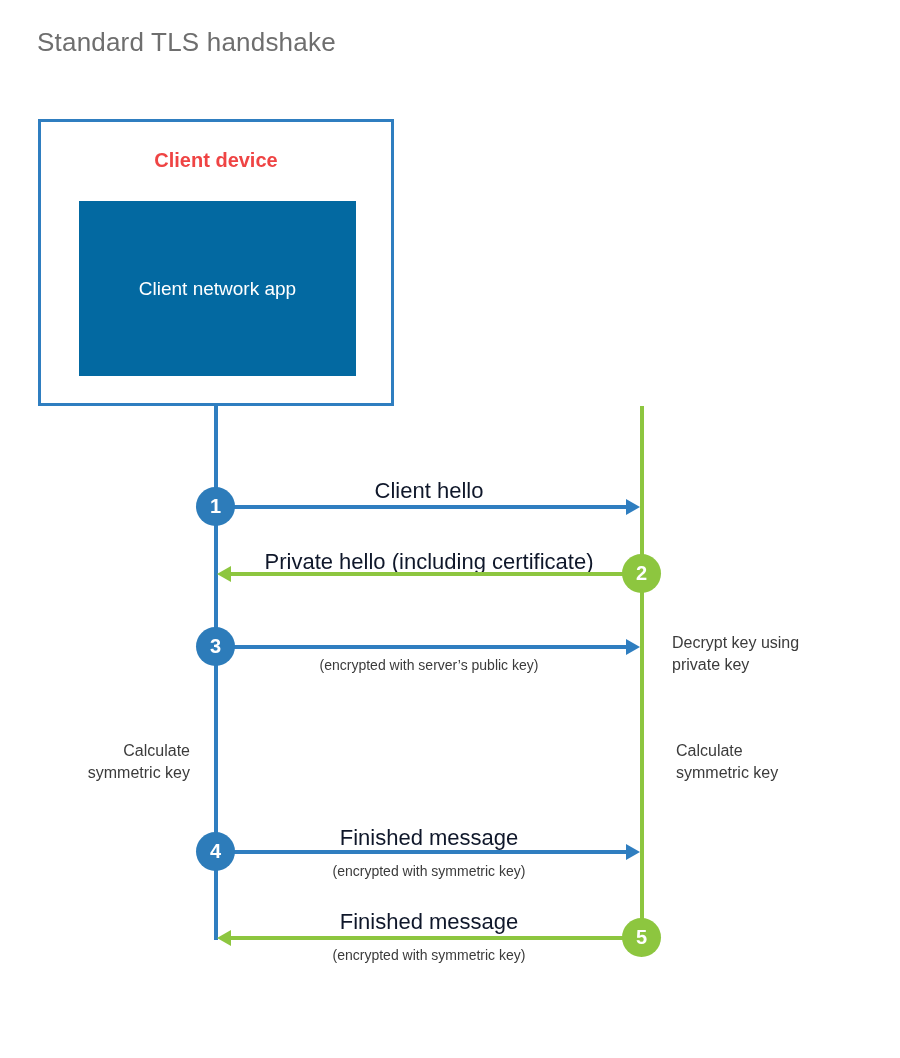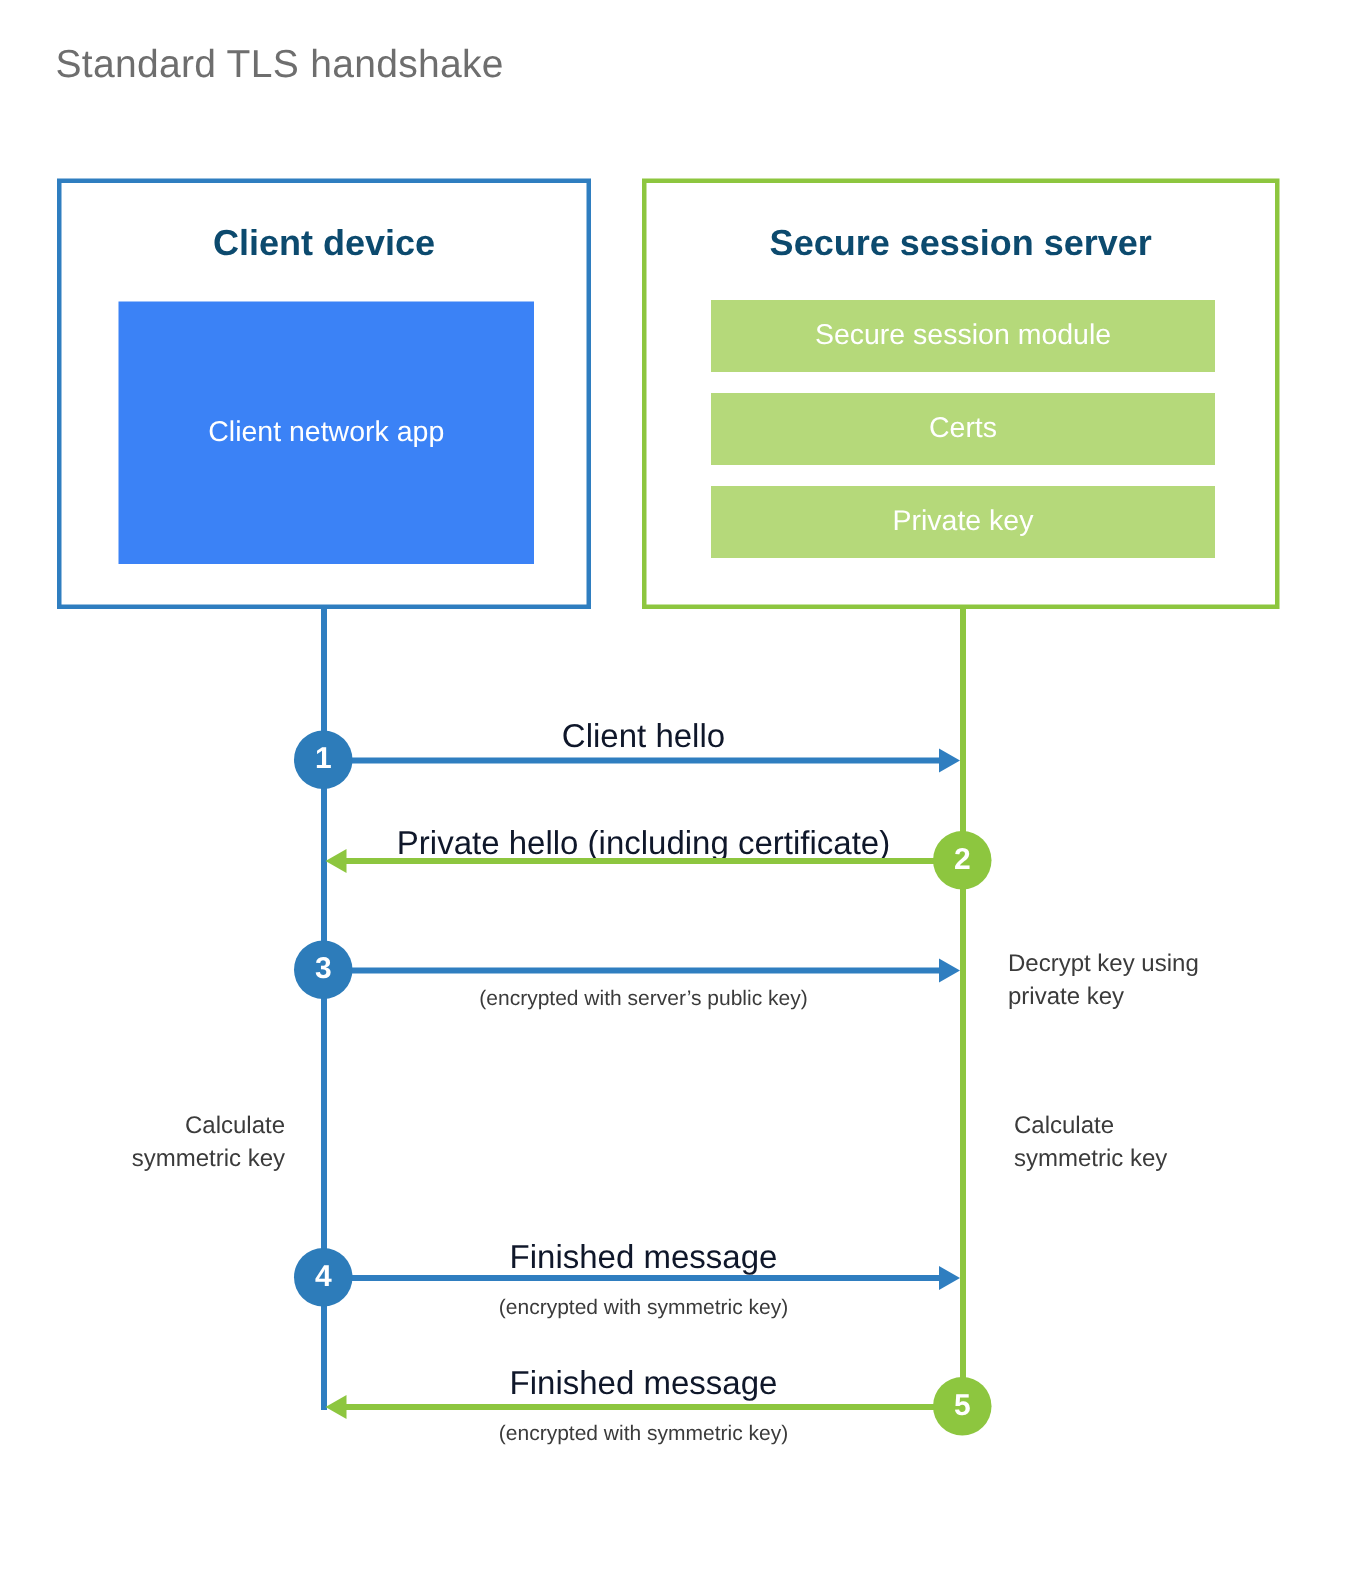--- a/index.html
+++ b/index.html
@@ -53,33 +53,33 @@
     width: 425px;
     height: 287px;
     border: 3px solid #8dc63f;
   }
   .entity-title {
     position: absolute;
     left: 0;
     right: 0;
     top: 27px;
     text-align: center;
-    font-size: 24px;
+    font-size: 20px;
     font-weight: bold;
-    color: #0c4a6e;
+    color: #ef4444;
   }
 
   
   .client-app-block {
     position: absolute;
     left: 38px;
     top: 79px;
     width: 277px;
     height: 175px;
-    background: #3b82f6;
+    background: #0369a1;
     display: flex;
     align-items: center;
     justify-content: center;
     text-align: center;
     color: #ffffff;
     font-size: 19px;
     line-height: 1.35;
     padding: 14px 12px;
     box-sizing: border-box;
   }
@@ -194,28 +194,20 @@
 
 <div id="stage">
 
   <div class="diagram-title">Standard TLS handshake</div>
 
   <div class="entity-box client">
     <div class="entity-title">Client device</div>
     <div class="client-app-block">Client network app</div>
   </div>
 
-  <div class="entity-box server">
-    <div class="entity-title">Secure session server</div>
-    <div class="server-bars">
-      <div class="server-bar">Secure session module</div>
-      <div class="server-bar">Certs</div>
-      <div class="server-bar">Private key</div>
-    </div>
-  </div>
 
   <div class="lifeline client-line"></div>
   <div class="lifeline server-line"></div>
 
   <div class="msg-label" style="left:216px; top:478px; width:426px;">Client hello</div>
   <div class="msg-arrow blue" style="left:218px; top:505px; width:409px;">
     <span class="arrow-head right"></span>
   </div>
   <div class="step-circle blue" style="left:196px; top:487px;">1</div>
 

